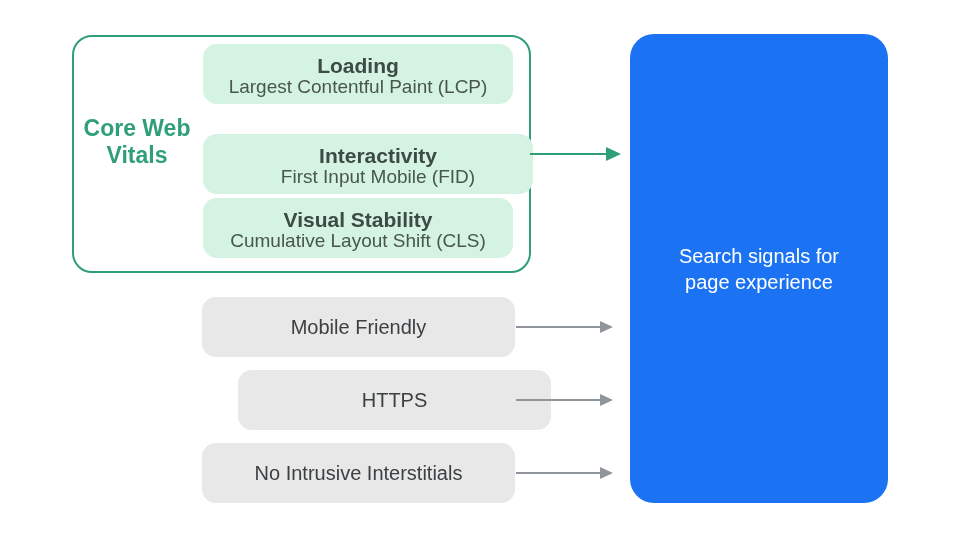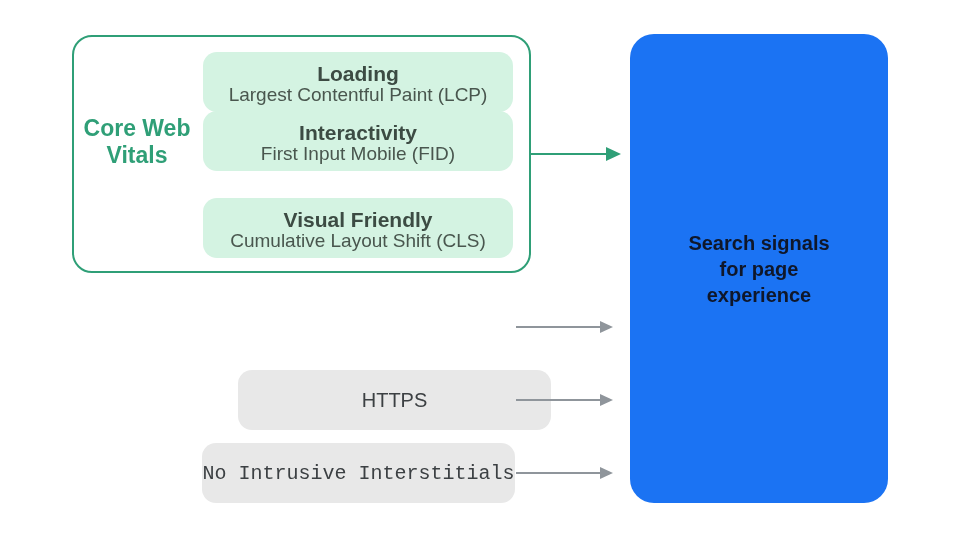--- a/index.html
+++ b/index.html
@@ -45,22 +45,22 @@
     width: 310px;
     height: 60px;
     border-radius: 14px;
     background: var(--green-light, #d4f3e2);
     display: flex;
     flex-direction: column;
     align-items: center;
     justify-content: center;
     text-align: center;
   }
-  .vital-pill.p1 { top: 52px; }
-  .vital-pill.p2 { top: 111px; }
+  .vital-pill.p1 { top: 44px; }
+  .vital-pill.p2 { top: 134px; padding-left: 20px; }
   .vital-pill.p3 { top: 198px; }
   .vital-title {
     font-size: 21px;
     font-weight: bold;
     color: var(--dark-green-text, #3c4b43);
     line-height: 24px;
   }
   .vital-subtitle {
     font-size: 19px;
     color: var(--dark-green-subtext, #49564e);
@@ -76,40 +76,40 @@
     background: var(--gray-pill, #e8e8e8);
     display: flex;
     align-items: center;
     justify-content: center;
     text-align: center;
     font-size: 20px;
     color: var(--dark-text, #3c4043);
   }
   .signal-pill.s1 { top: 297px; }
   .signal-pill.s2 { top: 370px; margin-left: 36px; }
-  .signal-pill.s3 { top: 443px; font-family: Liberation Mono, monospace; }
+  .signal-pill.s3 { top: 443px; }
   
   .target-box {
     position: absolute;
     left: 630px;
     top: 34px;
     width: 258px;
     height: 469px;
     border-radius: 24px;
     background: var(--blue, #1b73f3);
     display: flex;
     align-items: center;
     justify-content: center;
   }
   .target-text {
     width: 170px;
     text-align: center;
-    color: #0f172a;
+    color: #ffffff;
     font-size: 20px;
-    font-weight: bold;
+    font-weight: normal;
     line-height: 26px;
   }
   
   .arrow-line {
     position: absolute;
     height: 2px;
   }
   .arrow-head {
     position: absolute;
     width: 0;
@@ -159,29 +159,30 @@
     <div class="vital-title">Loading</div>
     <div class="vital-subtitle">Largest Contentful Paint (LCP)</div>
   </div>
 
   <div class="vital-pill p2">
     <div class="vital-title">Interactivity</div>
     <div class="vital-subtitle">First Input Mobile (FID)</div>
   </div>
 
   <div class="vital-pill p3">
-    <div class="vital-title">Visual Friendly</div>
+    <div class="vital-title">Visual Stability</div>
     <div class="vital-subtitle">Cumulative Layout Shift (CLS)</div>
   </div>
 
   <div>
     <div class="arrow-line green-arrow-line"></div>
     <div class="arrow-head green-arrow-head"></div>
   </div>
 
+  <div class="signal-pill s1">Mobile Friendly</div>
 
   <div class="signal-pill s2">HTTPS</div>
 
   <div class="signal-pill s3">No Intrusive Interstitials</div>
 
   <div class="ga1">
     <div class="arrow-line gray-arrow-line"></div>
     <div class="arrow-head gray-arrow-head"></div>
   </div>
   <div class="ga2">

